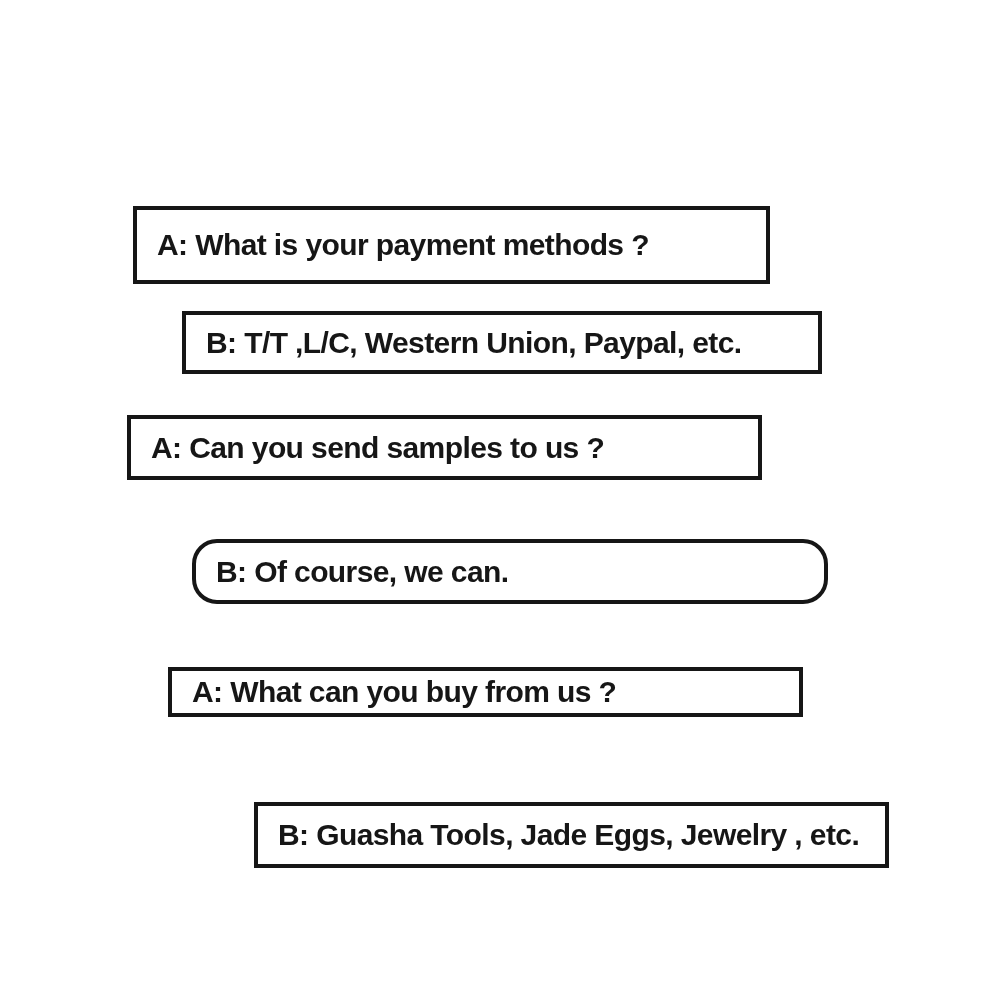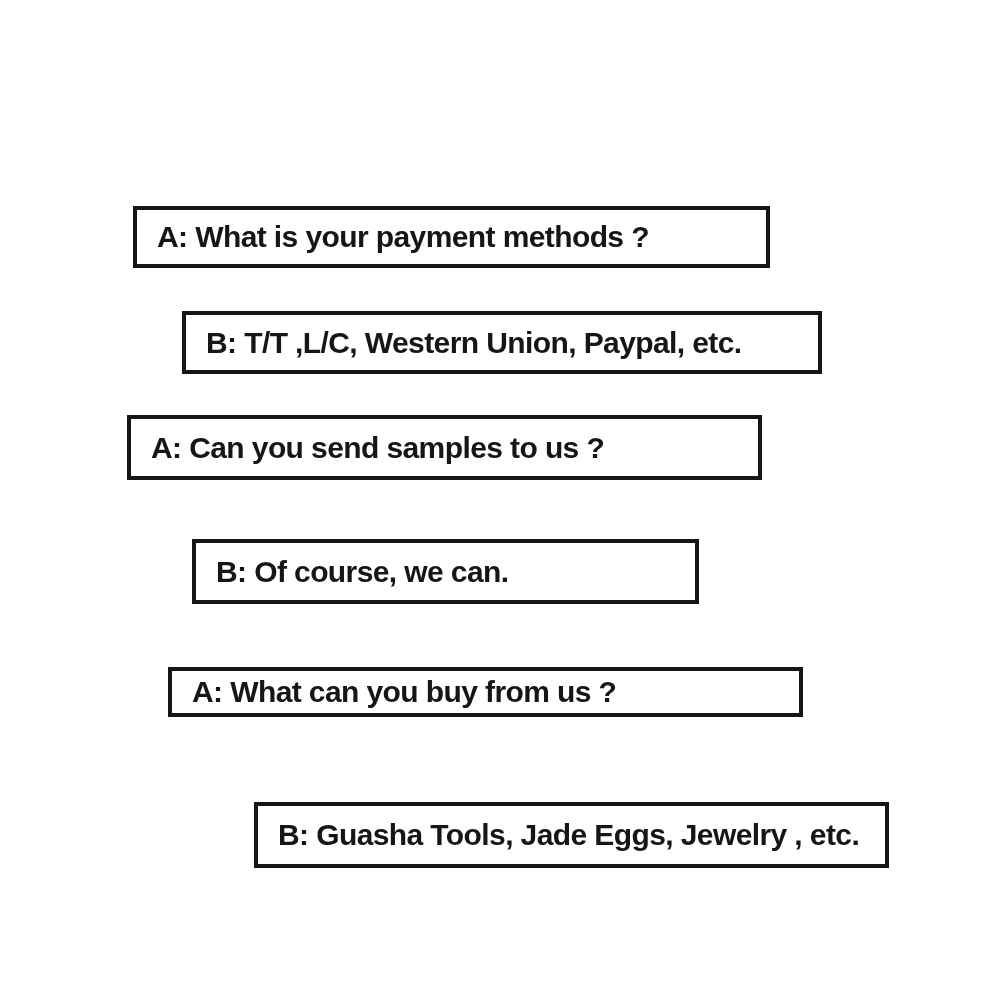--- a/index.html
+++ b/index.html
@@ -35,24 +35,24 @@
     display: flex;
     align-items: center;
     padding-left: 20px;
     padding-right: 4px;
     font-size: 30px;
     font-weight: 700;
     letter-spacing: -0.6px;
     white-space: nowrap;
     color: #161616;
   }
-  .box-1 { left: 133px; top: 206px; width: 637px; height: 62px; }
+  .box-1 { left: 133px; top: 206px; width: 637px; height: 78px; }
   .box-2 { left: 182px; top: 311px; width: 640px; height: 63px; }
   .box-3 { left: 127px; top: 415px; width: 635px; height: 65px; }
-  .box-4 { left: 192px; top: 539px; width: 507px; height: 65px; }
+  .box-4 { left: 192px; top: 539px; width: 636px; height: 65px; border-radius: 25px; }
   .box-5 { left: 148px; top: 667px; width: 635px; height: 50px; margin-left: 20px; }
   .box-6 { left: 254px; top: 802px; width: 635px; height: 66px; }
 </style>
 </head>
 <body>
 
 <div class="canvas">
 
 
   <div class="faq-box box-1">A: What is your payment methods ?</div>

